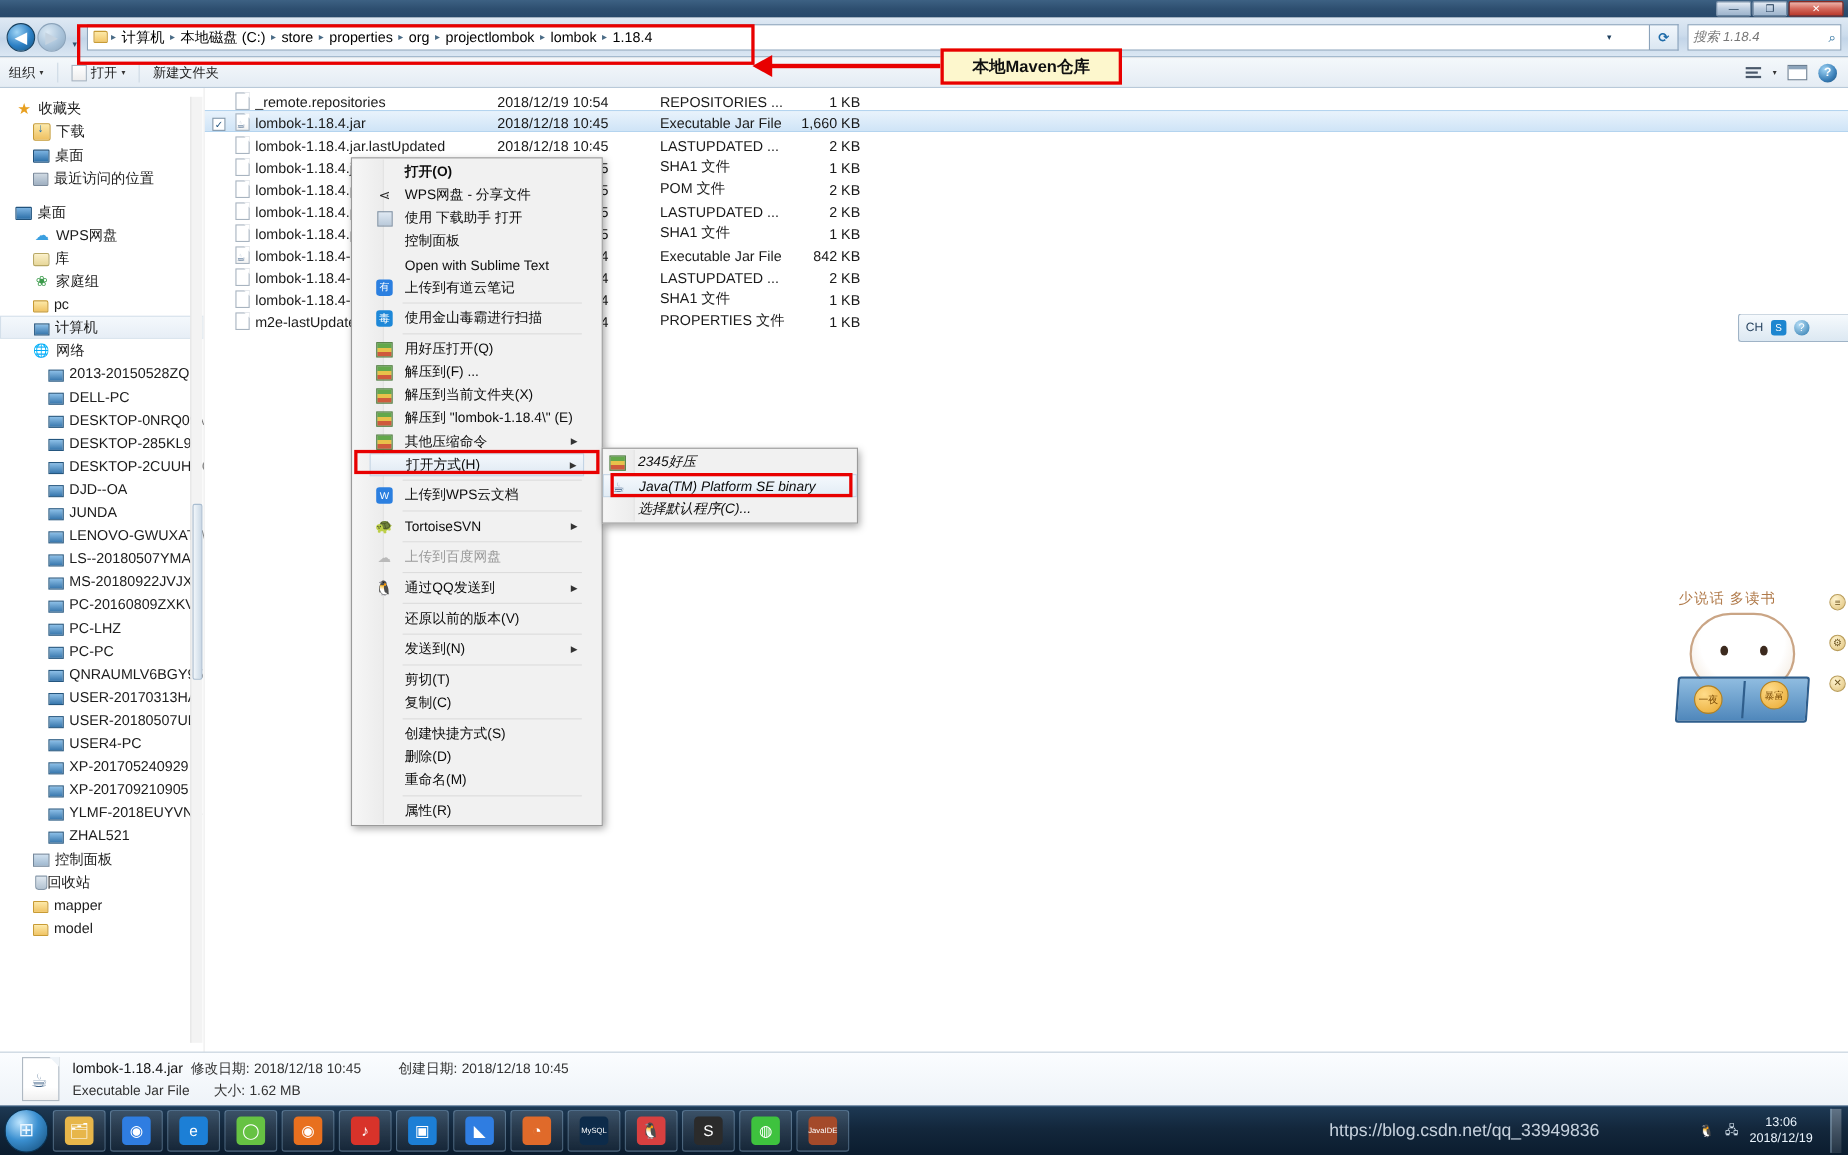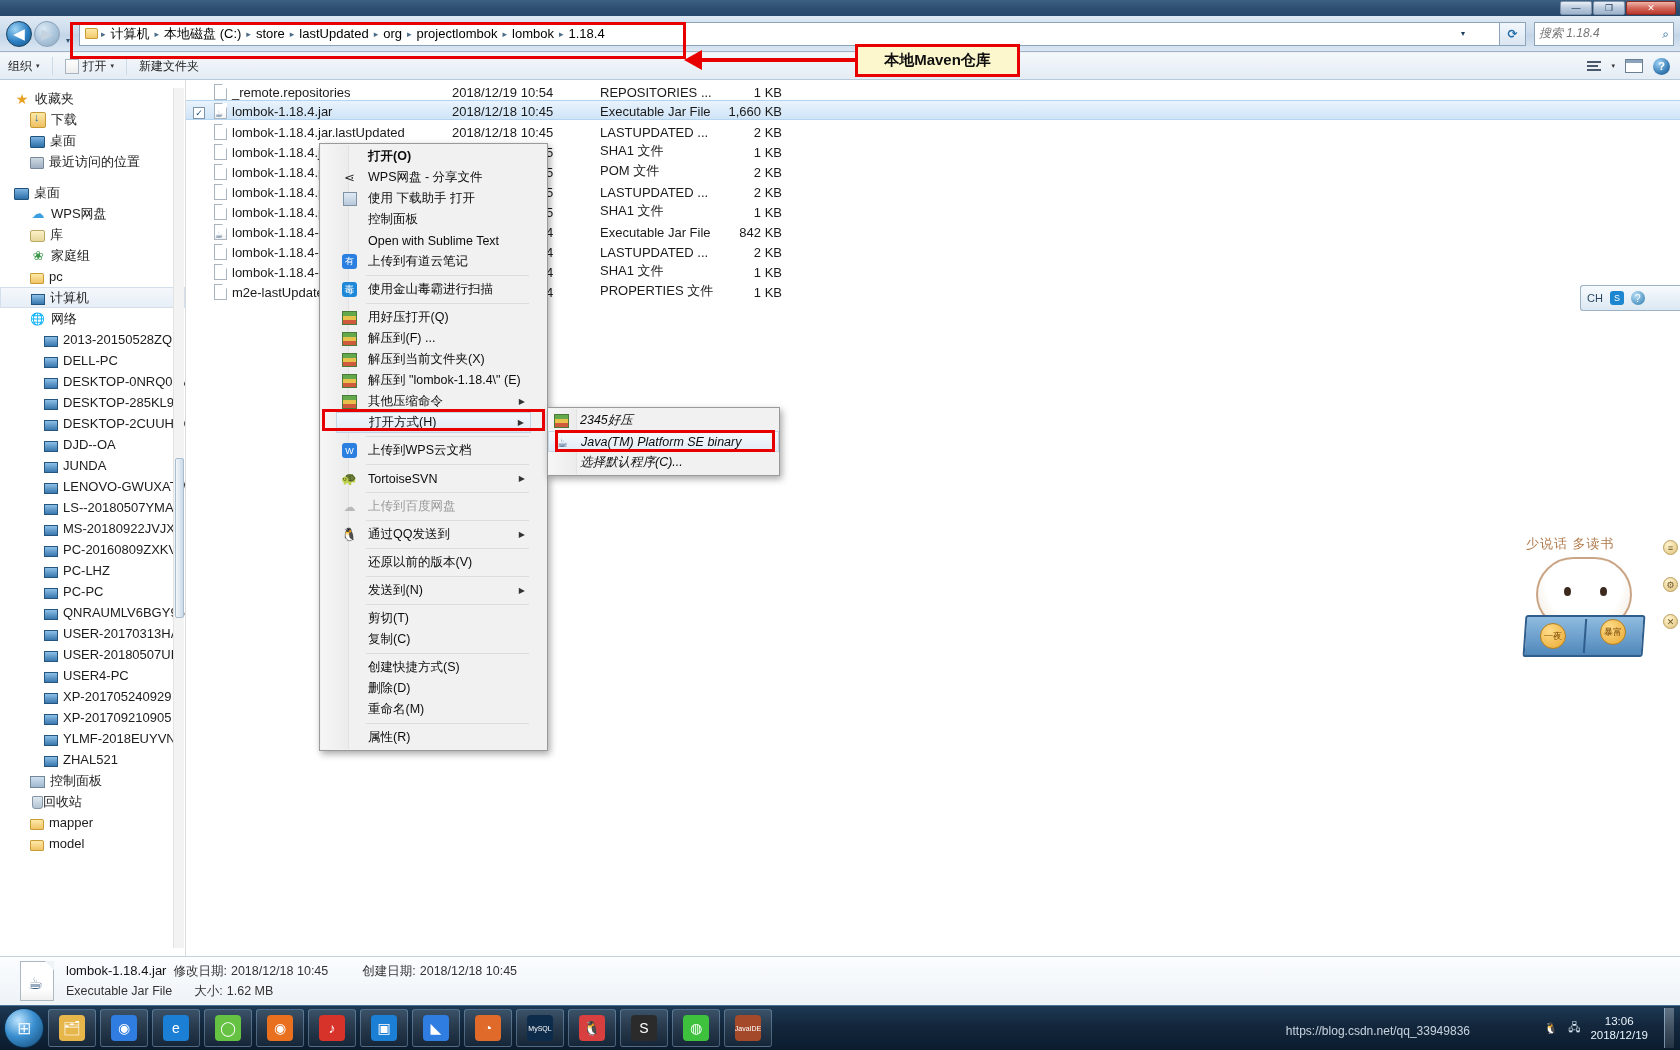--- a/index.html
+++ b/index.html
@@ -435,22 +435,22 @@
     border: 1px solid rgba(160,200,235,0.35); border-radius: 3px;
     display: flex; align-items: center; justify-content: center;
     font-size: 18px; overflow: hidden; position: relative;
   }
   .tray {
     margin-left: auto; display: flex; align-items: center; gap: 10px;
     padding-right: 6px; color: #dbe9f5; font-size: 11px;
   }
   .clock { text-align: center; line-height: 14px; font-size: 11.5px; color: #eaf4fd; }
   .watermark {
-    position: absolute; right: 210px; bottom: 12px; z-index: 71;
-    font-size: 12px; color: rgba(230,240,250,0.85); white-space: nowrap; margin-top: 45px;
+    position: absolute; right: 226px; bottom: 12px; z-index: 71;
+    font-size: 16px; color: rgba(230,240,250,0.85); white-space: nowrap; margin-top: 45px;
   }
   .showdesktop {
     width: 10px; height: 40px; margin-left: 6px;
     background: linear-gradient(180deg,rgba(255,255,255,0.3),rgba(255,255,255,0.1));
     border-left: 1px solid rgba(180,215,240,0.55);
   }
   .icon-sq { width: 26px; height: 26px; border-radius: 4px; display:flex;align-items:center;justify-content:center;font-size:13px;color:#fff; }
 </style>
 </head>
 <body>
@@ -472,21 +472,21 @@
     <div class="addressbox">
       <div class="folder-mini"></div>
       <div class="crumbs" id="crumbs">
           <span class="crumbsep">▸</span>
           <span class="crumb">计算机</span>
           <span class="crumbsep">▸</span>
           <span class="crumb">本地磁盘 (C:)</span>
           <span class="crumbsep">▸</span>
           <span class="crumb">store</span>
           <span class="crumbsep">▸</span>
-          <span class="crumb">lastUpdated</span>
+          <span class="crumb">properties</span>
           <span class="crumbsep">▸</span>
           <span class="crumb">org</span>
           <span class="crumbsep">▸</span>
           <span class="crumb">projectlombok</span>
           <span class="crumbsep">▸</span>
           <span class="crumb">lombok</span>
           <span class="crumbsep">▸</span>
           <span class="crumb">1.18.4</span>
         </div>
       <div class="addr-dd">▾</div>

